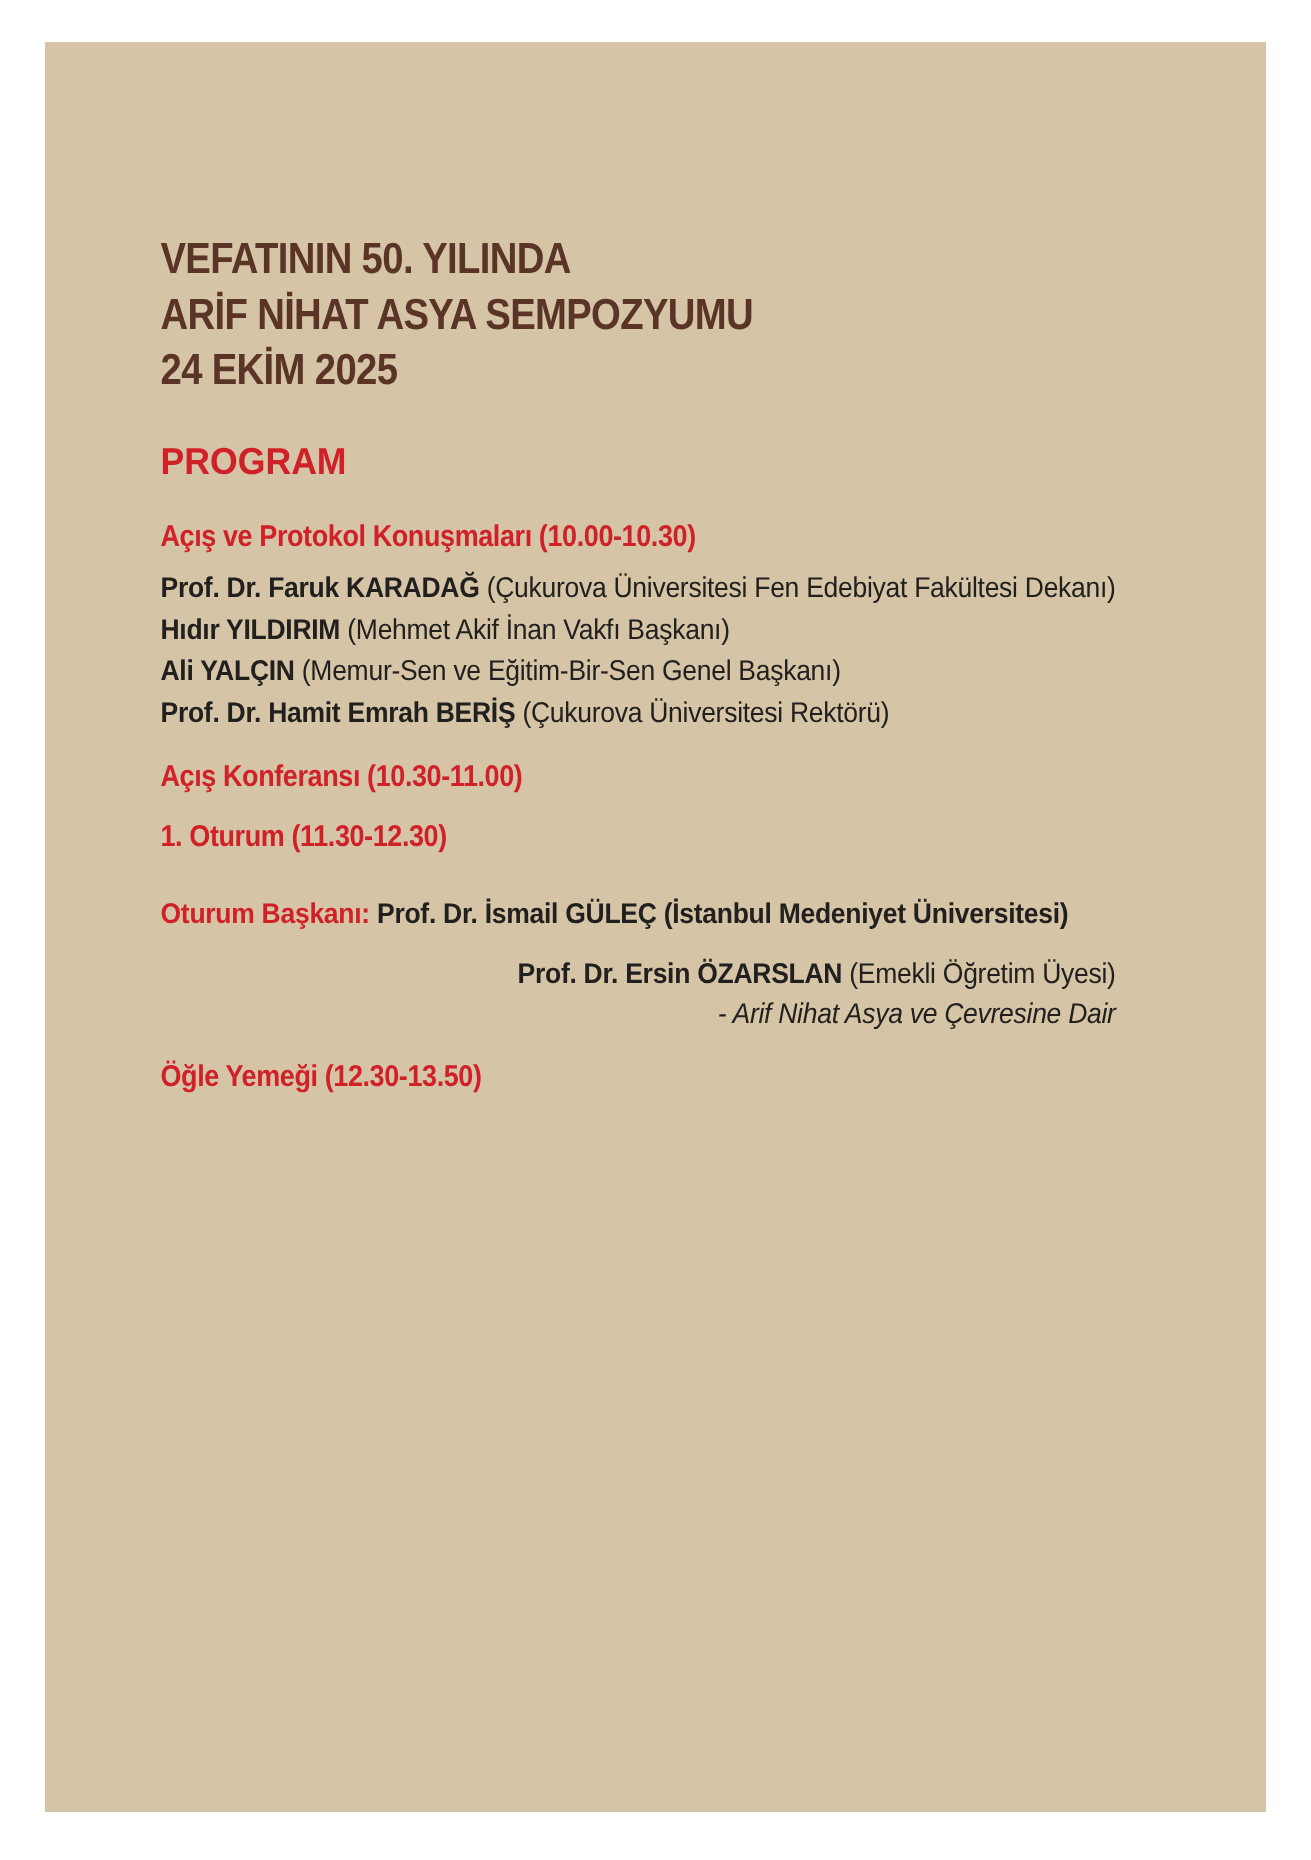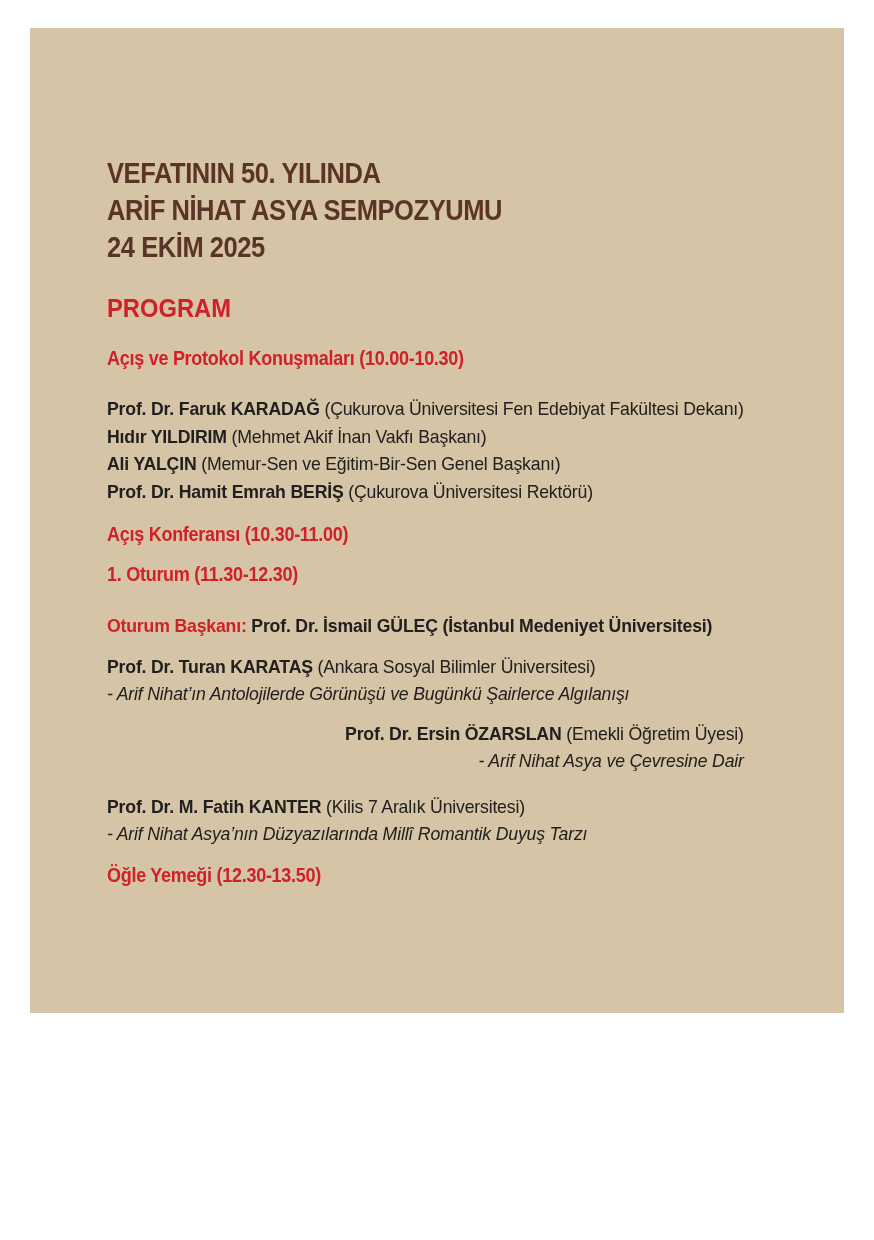--- a/index.html
+++ b/index.html
@@ -8,21 +8,21 @@
     background: #ffffff;
     width: 874px;
     height: 1240px;
     font-family: "Liberation Sans", sans-serif;
   }
   .panel {
     position: absolute;
     left: 30px;
     top: 28px;
     width: 814px;
-    height: 985px;
+    height: 1180px;
     background: #d5c4a6;
   }
   .content {
     position: absolute;
     left: 77px;
     top: 127px;
     white-space: nowrap;
   }
   .doc-title {
     color: #5a3426;
@@ -59,21 +59,21 @@
     transform: scaleX(0.93);
     transform-origin: 0 0;
   }
   .name   { font-weight: bold; }
   .aff    { font-weight: normal; }
   .paper  { font-style: italic; font-weight: normal; }
   .chair-label { color: #d02028; font-weight: bold; }
   .chair-name  { font-weight: bold; }
 
   .mt-s1       { margin-top: 22px; }
-  .mt-speakers { margin-top: 24px; }
+  .mt-speakers { margin-top: 8px; }
   .mt-s2       { margin-top: 16px; }
   .mt-andi     { margin-top: 7px;  }
   .mt-s3       { margin-top: 14px; }
   .mt-chair    { margin-top: 25px; }
   .mt-karatas  { margin-top: 13px; }
   .mt-ozarslan { margin-top: 12px; text-align: right; }
   .mt-kanter   { margin-top: 18px; }
   .mt-lunch    { margin-top: 14px; }
 </style>
 </head>
@@ -114,40 +114,26 @@
     <div class="section-header mt-s2">Açış Konferansı (10.30-11.00)</div>
 
 
     <div class="section-header mt-s3">1. Oturum (11.30-12.30)</div>
 
     <div class="body-line mt-chair">
       <span class="chair-label">Oturum Başkanı:</span>
       <span class="chair-name">Prof. Dr. İsmail GÜLEÇ (İstanbul Medeniyet Üniversitesi)</span>
     </div>
 
-    <div class="mt-karatas">
-      <div class="body-line">
-        <span class="name">Prof. Dr. Turan KARATAŞ</span>
-        <span class="aff">(Ankara Sosyal Bilimler Üniversitesi)</span>
-      </div>
-      <div class="body-line paper">- Arif Nihat’ın Antolojilerde Görünüşü ve Bugünkü Şairlerce Algılanışı</div>
-    </div>
 
     <div class="mt-ozarslan">
       <div class="body-line">
         <span class="name">Prof. Dr. Ersin ÖZARSLAN</span>
         <span class="aff">(Emekli Öğretim Üyesi)</span>
       </div>
       <div class="body-line paper">- Arif Nihat Asya ve Çevresine Dair</div>
     </div>
 
-    <div class="mt-kanter">
-      <div class="body-line">
-        <span class="name">Prof. Dr. M. Fatih KANTER</span>
-        <span class="aff">(Kilis 7 Aralık Üniversitesi)</span>
-      </div>
-      <div class="body-line paper">- Arif Nihat Asya’nın Düzyazılarında Millî Romantik Duyuş Tarzı</div>
-    </div>
 
     <div class="section-header mt-lunch">Öğle Yemeği (12.30-13.50)</div>
 
   </div>
 </div>
 
 </body></html>

